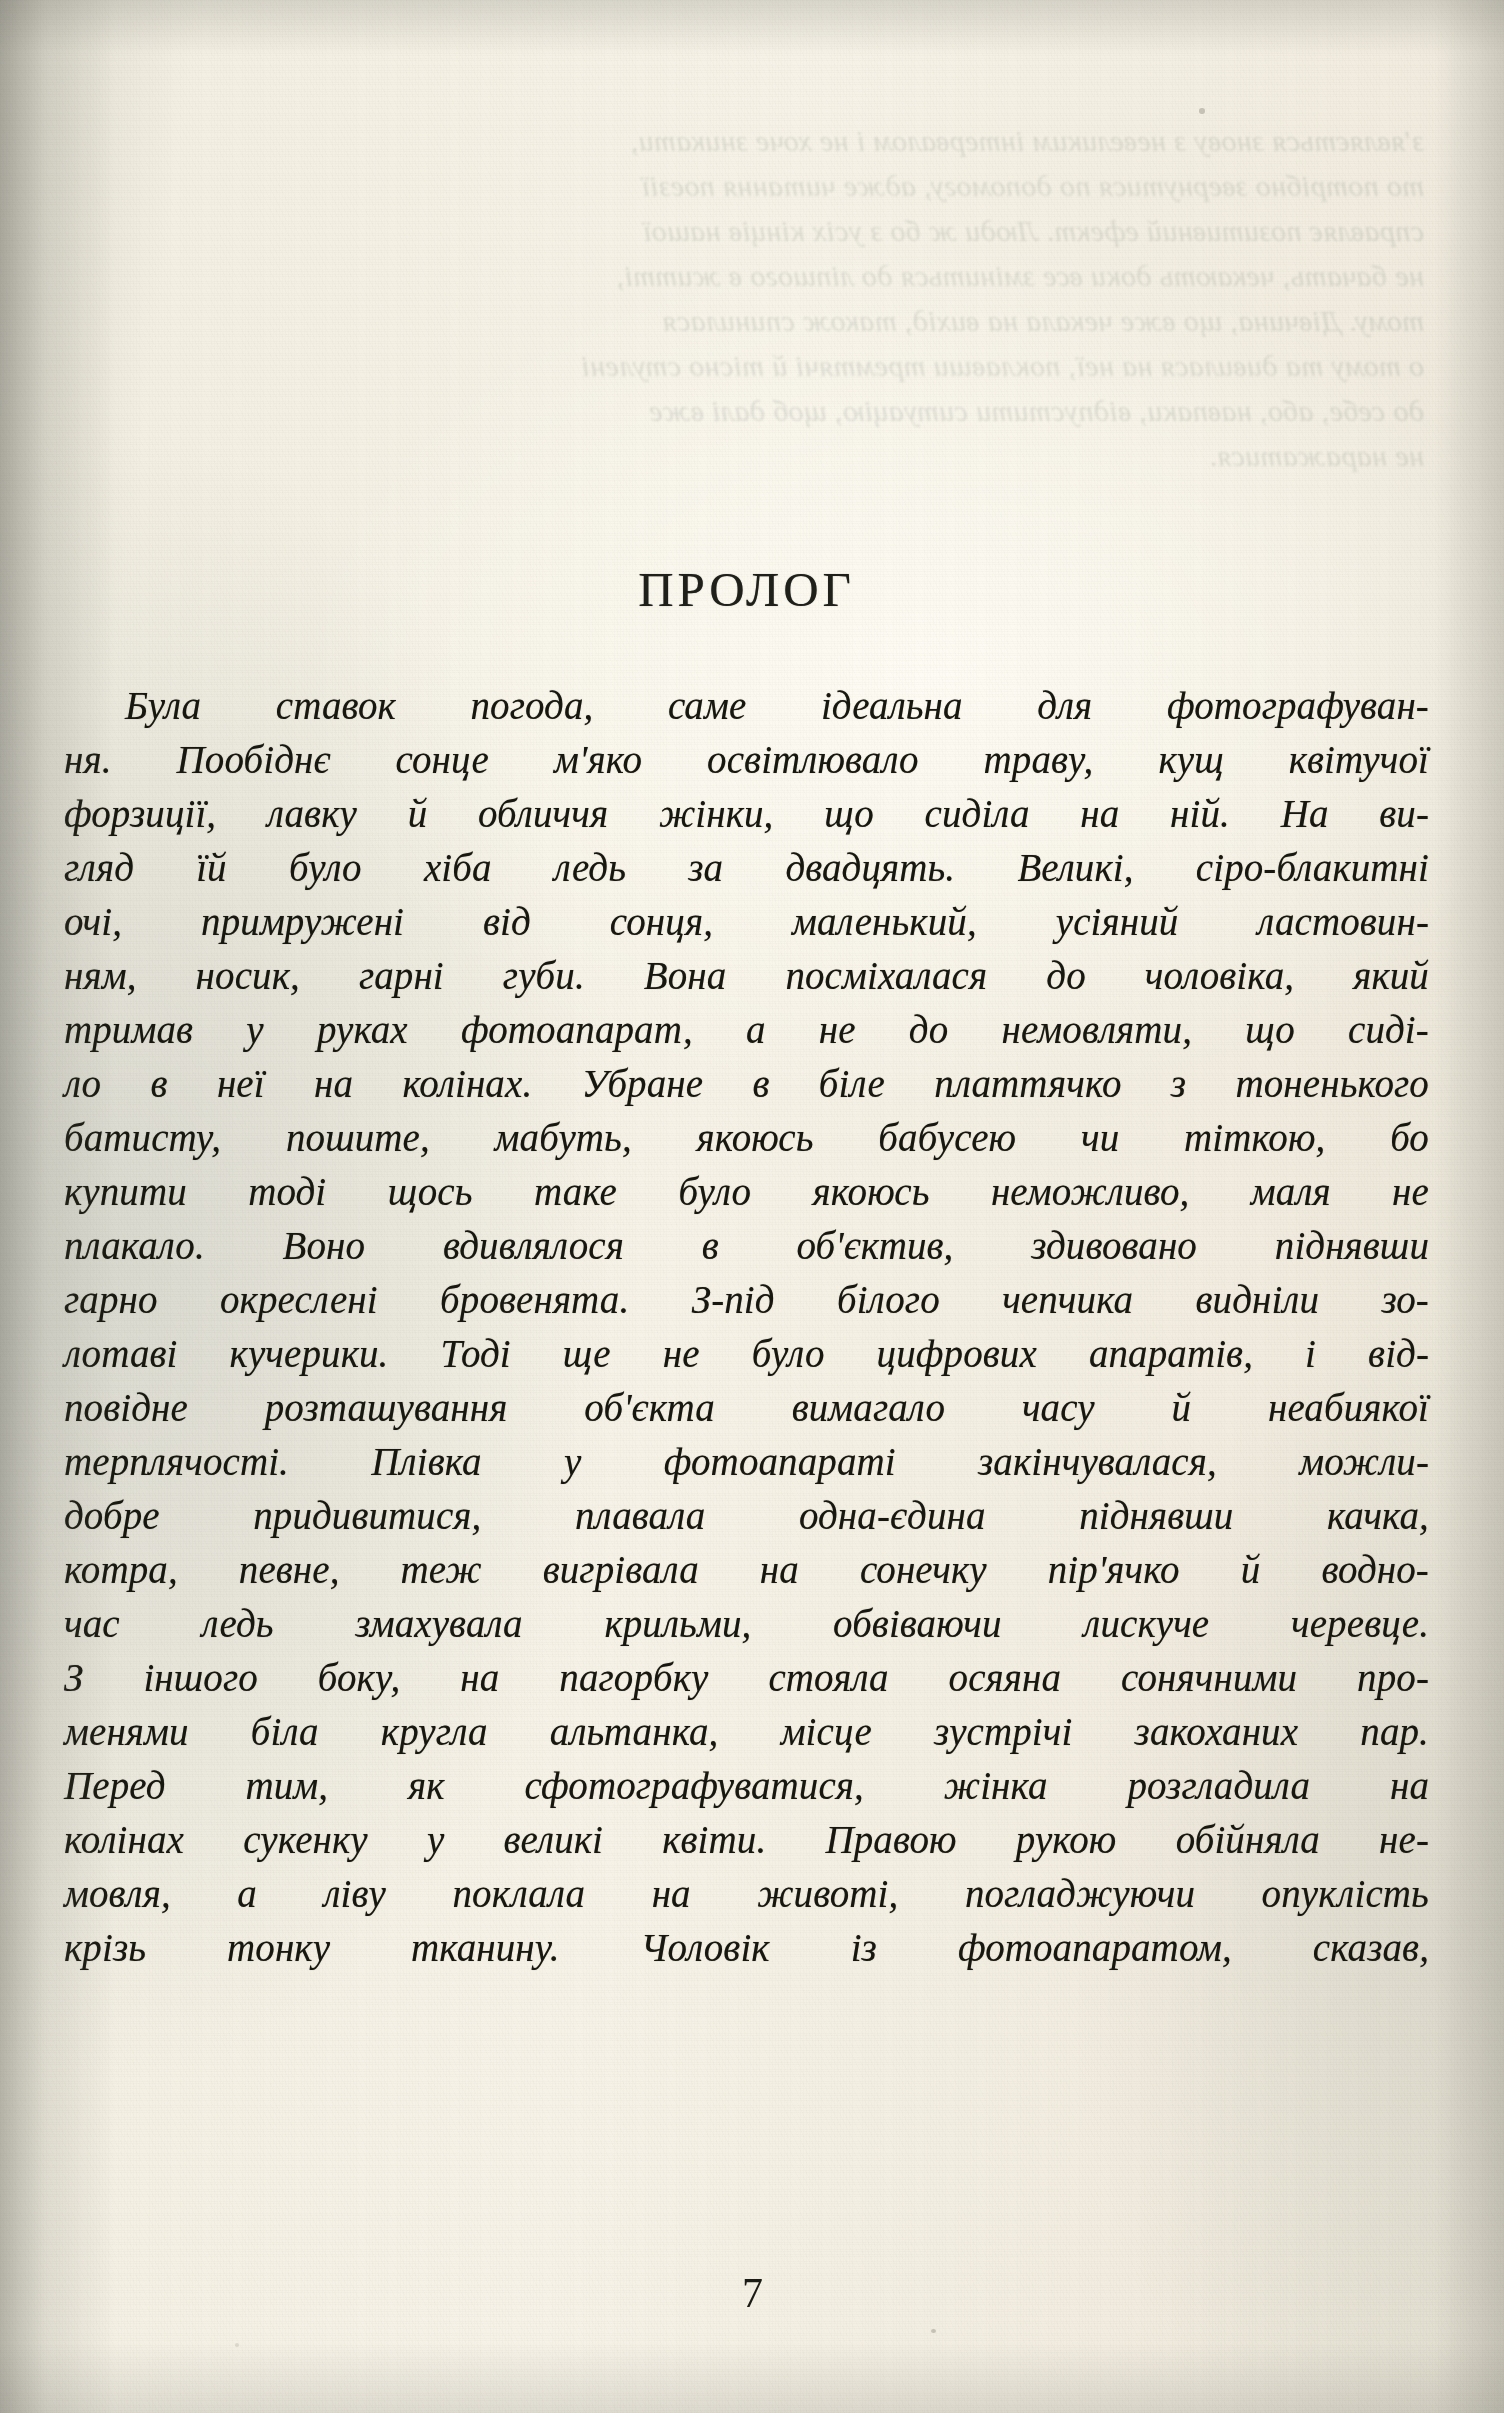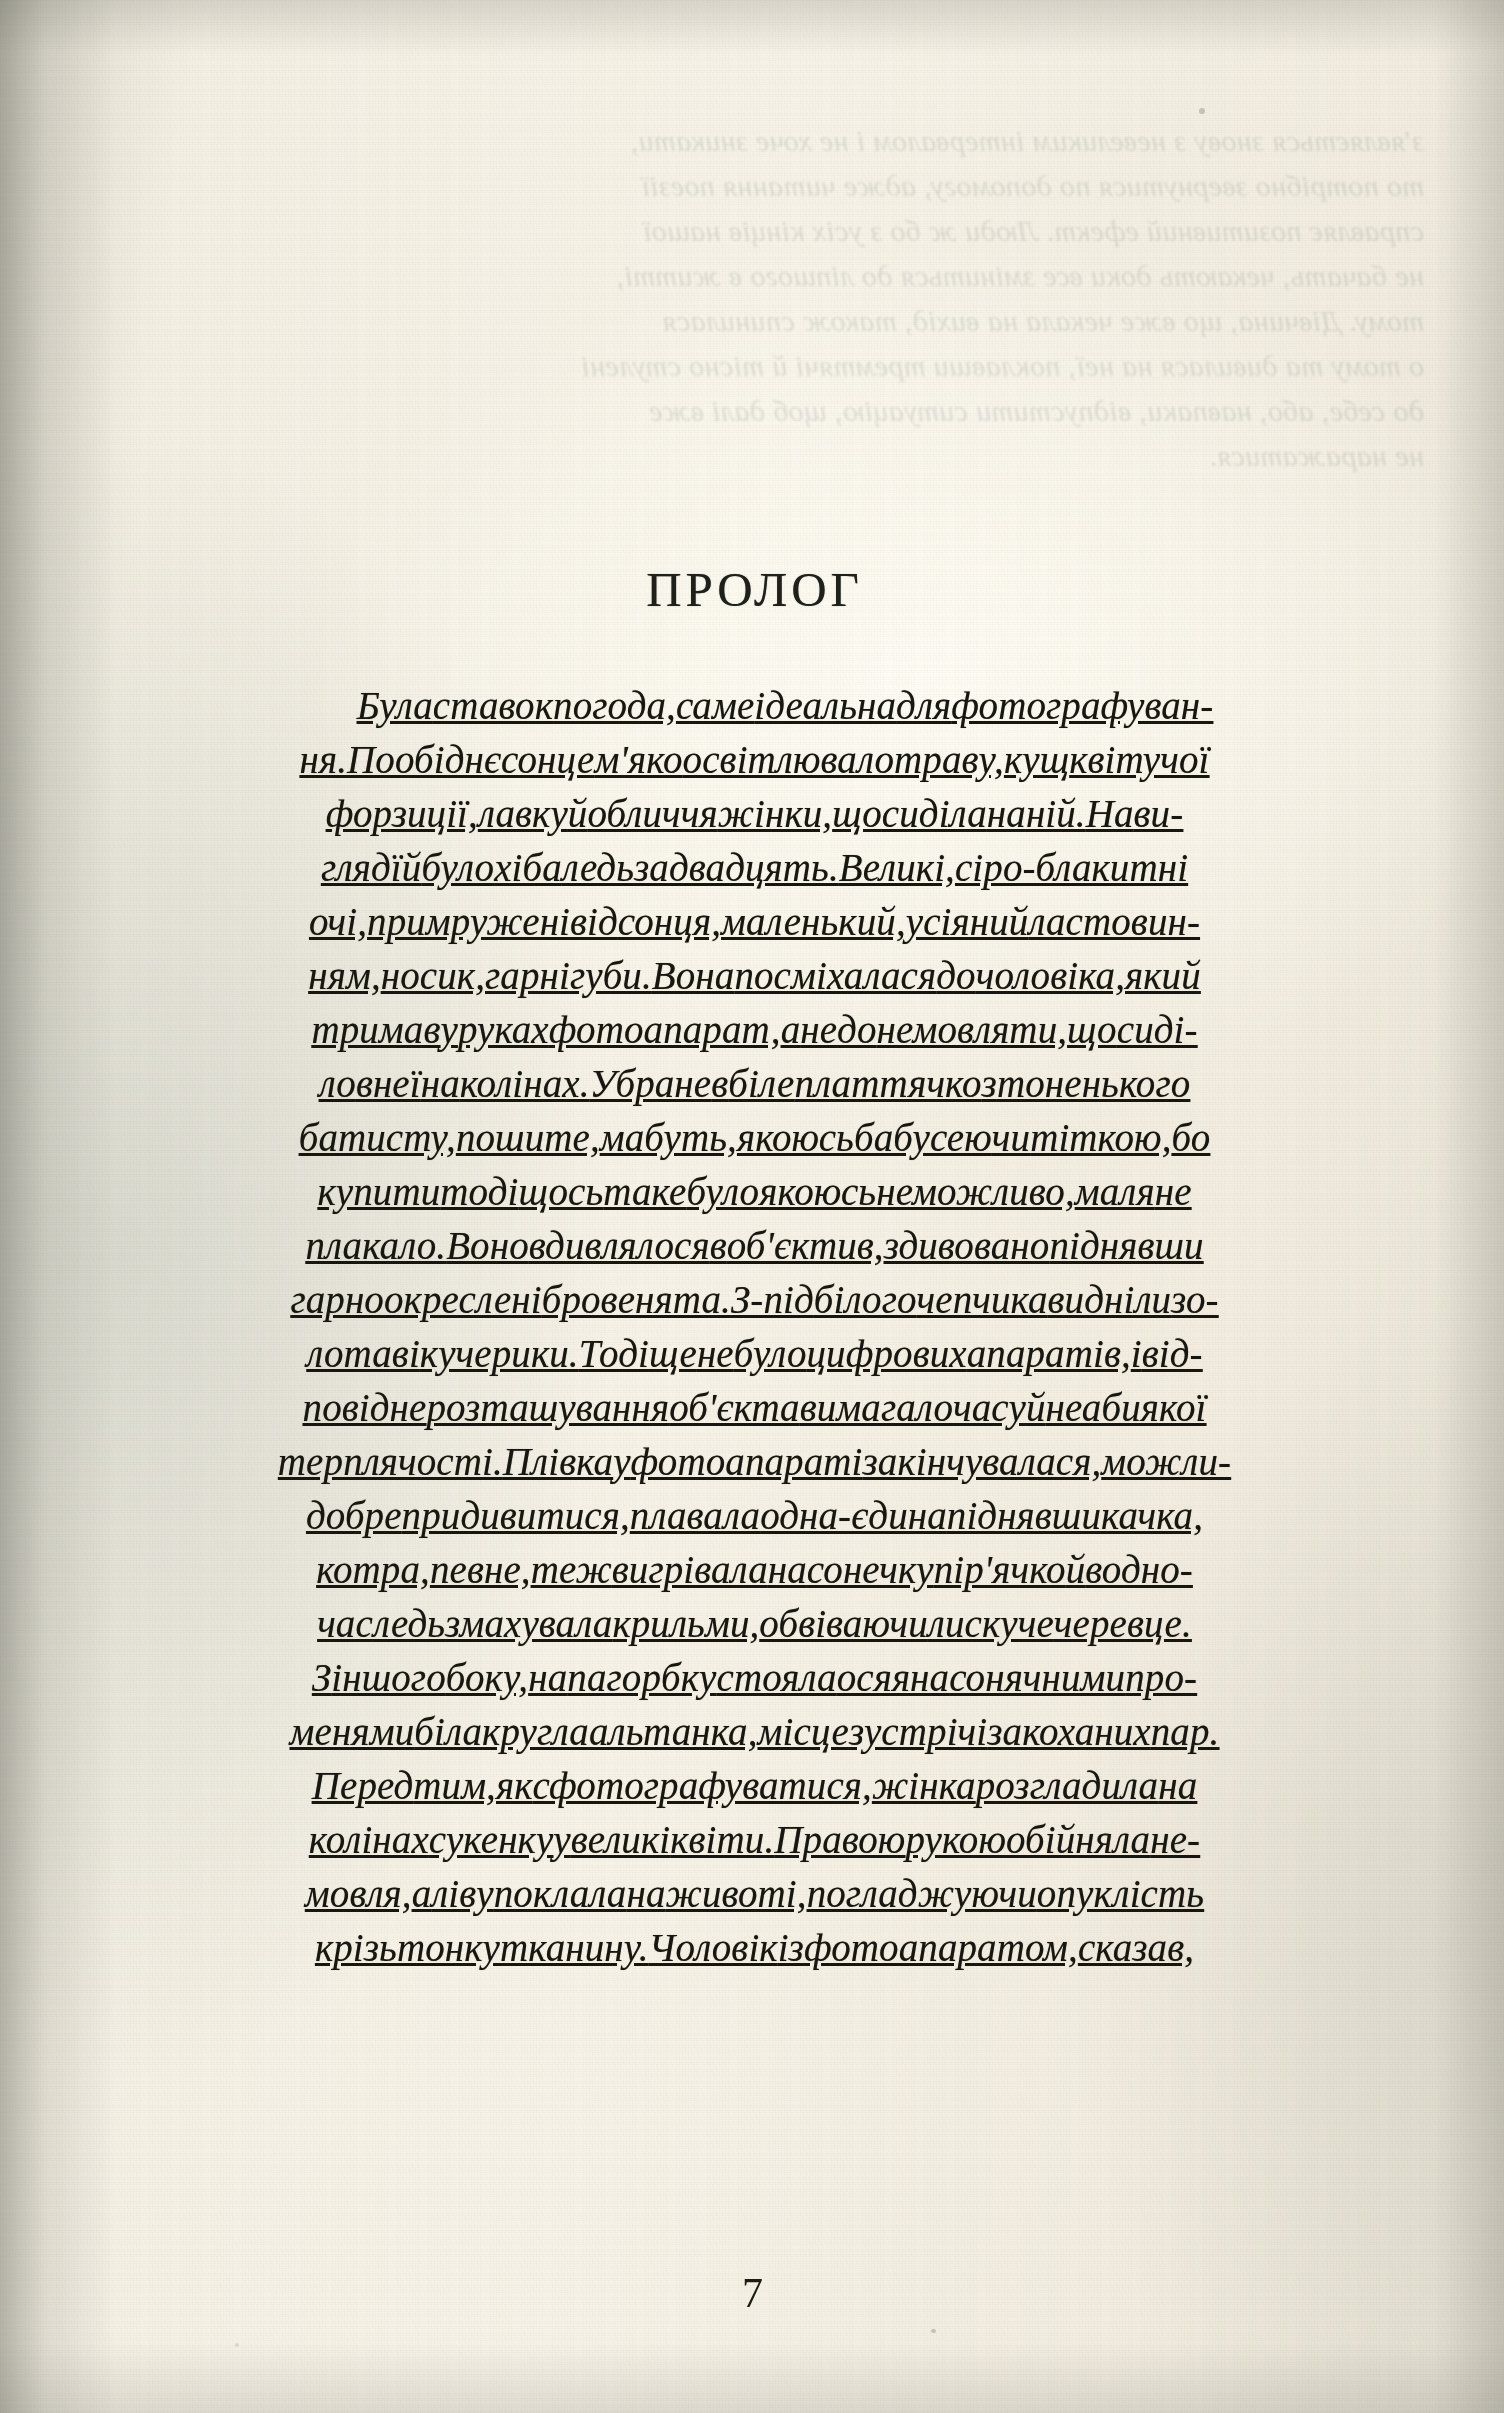--- a/index.html
+++ b/index.html
@@ -83,21 +83,21 @@
     pointer-events: none;
     user-select: none;
     letter-spacing: 0.4px;
   }
   .showthrough p { margin: 0; text-align: justify; }
   .showthrough p:last-child { text-align: left; }
 
   
   .content {
     position: absolute;
-    left: 72px;
+    left: 64px;
     top: 0;
     width: 1365px;
   }
 
   .chapter-title {
     margin: 0;
     padding-top: 561px;
     text-align: center;
     font-weight: 400;
     font-size: 49px;
@@ -118,22 +118,21 @@
   }
 
   .line {
     display: block;
     white-space: pre;
     height: 54px;
   }
   
   .line.j {
     display: flex;
-    justify-content: center;
-    text-decoration: underline;
+    justify-content: space-between;
   }
   .line.j > span { white-space: pre; }
   .line.indent { padding-left: 61px; }
 
   .page-number {
     position: absolute;
     left: 0;
     right: 0;
     top: 2269px;
     text-align: center;

